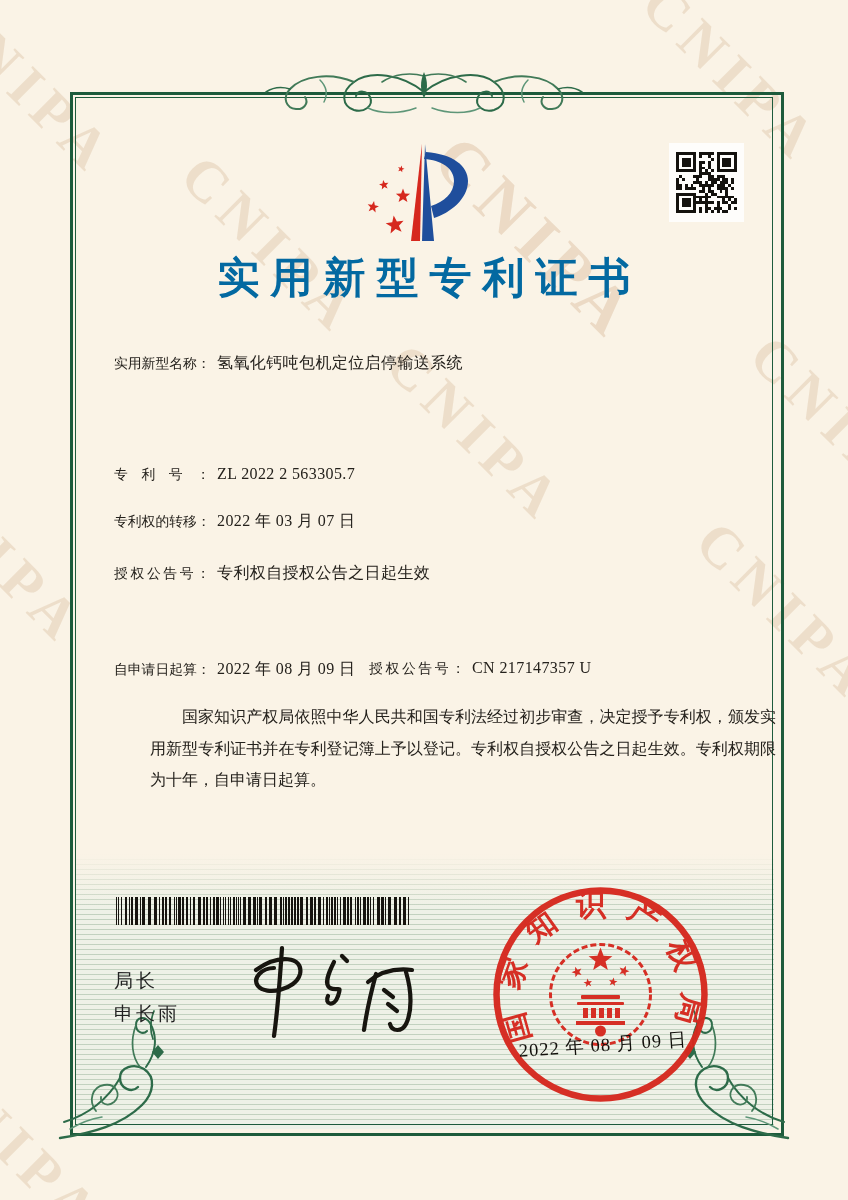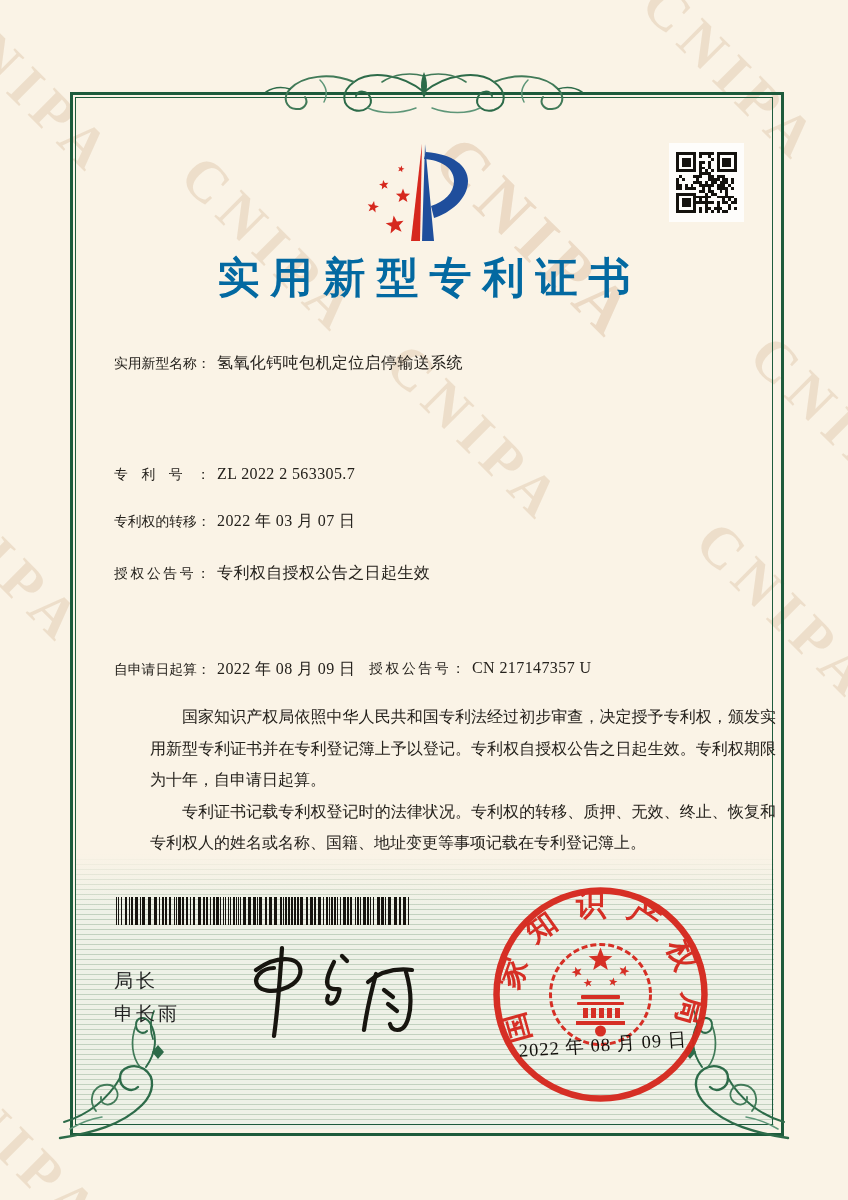--- a/index.html
+++ b/index.html
@@ -377,21 +377,20 @@
   </div>
   <div class="f-row" style="top:659px;">
     <span class="f-label">自申请日起算：</span><span class="f-value">2022 年 08 月 09 日</span>
     <span class="pair2">
       <span class="f-label">授权公告号：</span><span class="f-value">CN 217147357 U</span>
     </span>
   </div>
 
   <div class="paras">
     <p>国家知识产权局依照中华人民共和国专利法经过初步审查，决定授予专利权，颁发实用新型专利证书并在专利登记簿上予以登记。专利权自授权公告之日起生效。专利权期限为十年，自申请日起算。</p>
-    <p>专利证书记载专利权登记时的法律状况。专利权的转移、质押、无效、终止、恢复和专利权人的姓名或名称、国籍、地址变更等事项记载在专利登记簿上。</p>
   </div>
 
   <div class="barcode"><i style="width:1px;margin-right:1px"></i><i style="width:1px;margin-right:2px"></i><i style="width:1px;margin-right:3px"></i><i style="width:2px;margin-right:2px"></i><i style="width:1px;margin-right:1px"></i><i style="width:2px;margin-right:2px"></i><i style="width:3px;margin-right:2px"></i><i style="width:1px;margin-right:1px"></i><i style="width:3px;margin-right:3px"></i><i style="width:3px;margin-right:3px"></i><i style="width:3px;margin-right:2px"></i><i style="width:1px;margin-right:2px"></i><i style="width:2px;margin-right:1px"></i><i style="width:2px;margin-right:2px"></i><i style="width:2px;margin-right:3px"></i><i style="width:1px;margin-right:1px"></i><i style="width:1px;margin-right:1px"></i><i style="width:3px;margin-right:1px"></i><i style="width:2px;margin-right:2px"></i><i style="width:2px;margin-right:2px"></i><i style="width:1px;margin-right:2px"></i><i style="width:2px;margin-right:3px"></i><i style="width:3px;margin-right:2px"></i><i style="width:2px;margin-right:1px"></i><i style="width:2px;margin-right:2px"></i><i style="width:1px;margin-right:2px"></i><i style="width:2px;margin-right:1px"></i><i style="width:3px;margin-right:1px"></i><i style="width:1px;margin-right:2px"></i><i style="width:1px;margin-right:1px"></i><i style="width:1px;margin-right:2px"></i><i style="width:1px;margin-right:1px"></i><i style="width:1px;margin-right:2px"></i><i style="width:2px;margin-right:1px"></i><i style="width:1px;margin-right:1px"></i><i style="width:1px;margin-right:1px"></i><i style="width:1px;margin-right:2px"></i><i style="width:3px;margin-right:2px"></i><i style="width:3px;margin-right:2px"></i><i style="width:3px;margin-right:1px"></i><i style="width:1px;margin-right:1px"></i><i style="width:3px;margin-right:3px"></i><i style="width:2px;margin-right:2px"></i><i style="width:3px;margin-right:2px"></i><i style="width:3px;margin-right:3px"></i><i style="width:2px;margin-right:1px"></i><i style="width:1px;margin-right:1px"></i><i style="width:2px;margin-right:1px"></i><i style="width:2px;margin-right:1px"></i><i style="width:2px;margin-right:1px"></i><i style="width:2px;margin-right:1px"></i><i style="width:2px;margin-right:1px"></i><i style="width:3px;margin-right:3px"></i><i style="width:2px;margin-right:2px"></i><i style="width:3px;margin-right:1px"></i><i style="width:2px;margin-right:2px"></i><i style="width:3px;margin-right:2px"></i><i style="width:1px;margin-right:2px"></i><i style="width:2px;margin-right:1px"></i><i style="width:1px;margin-right:1px"></i><i style="width:2px;margin-right:1px"></i><i style="width:2px;margin-right:1px"></i><i style="width:1px;margin-right:2px"></i><i style="width:1px;margin-right:2px"></i><i style="width:3px;margin-right:1px"></i><i style="width:2px;margin-right:1px"></i><i style="width:2px;margin-right:3px"></i><i style="width:1px;margin-right:1px"></i><i style="width:2px;margin-right:1px"></i><i style="width:1px;margin-right:2px"></i><i style="width:3px;margin-right:1px"></i><i style="width:2px;margin-right:1px"></i><i style="width:1px;margin-right:2px"></i><i style="width:1px;margin-right:3px"></i><i style="width:3px;margin-right:1px"></i><i style="width:3px;margin-right:1px"></i><i style="width:1px;margin-right:2px"></i><i style="width:3px;margin-right:3px"></i><i style="width:3px;margin-right:2px"></i><i style="width:2px;margin-right:2px"></i><i style="width:3px;margin-right:2px"></i><i style="width:1px;margin-right:3px"></i></div>
 
   <div class="signer" style="top:968px;text-align:right;">局长</div>
   <div class="signer" style="top:1001px;">申长雨</div>
 
   <svg class="signature" width="200" height="102" viewBox="0 0 200 102">
     <g stroke="#17150f" fill="none" stroke-width="4.2" stroke-linecap="round" stroke-linejoin="round">
       <path d="M18,28 C40,12 66,14 62,32 C58,48 28,54 20,44 C14,36 24,26 36,26"></path>

